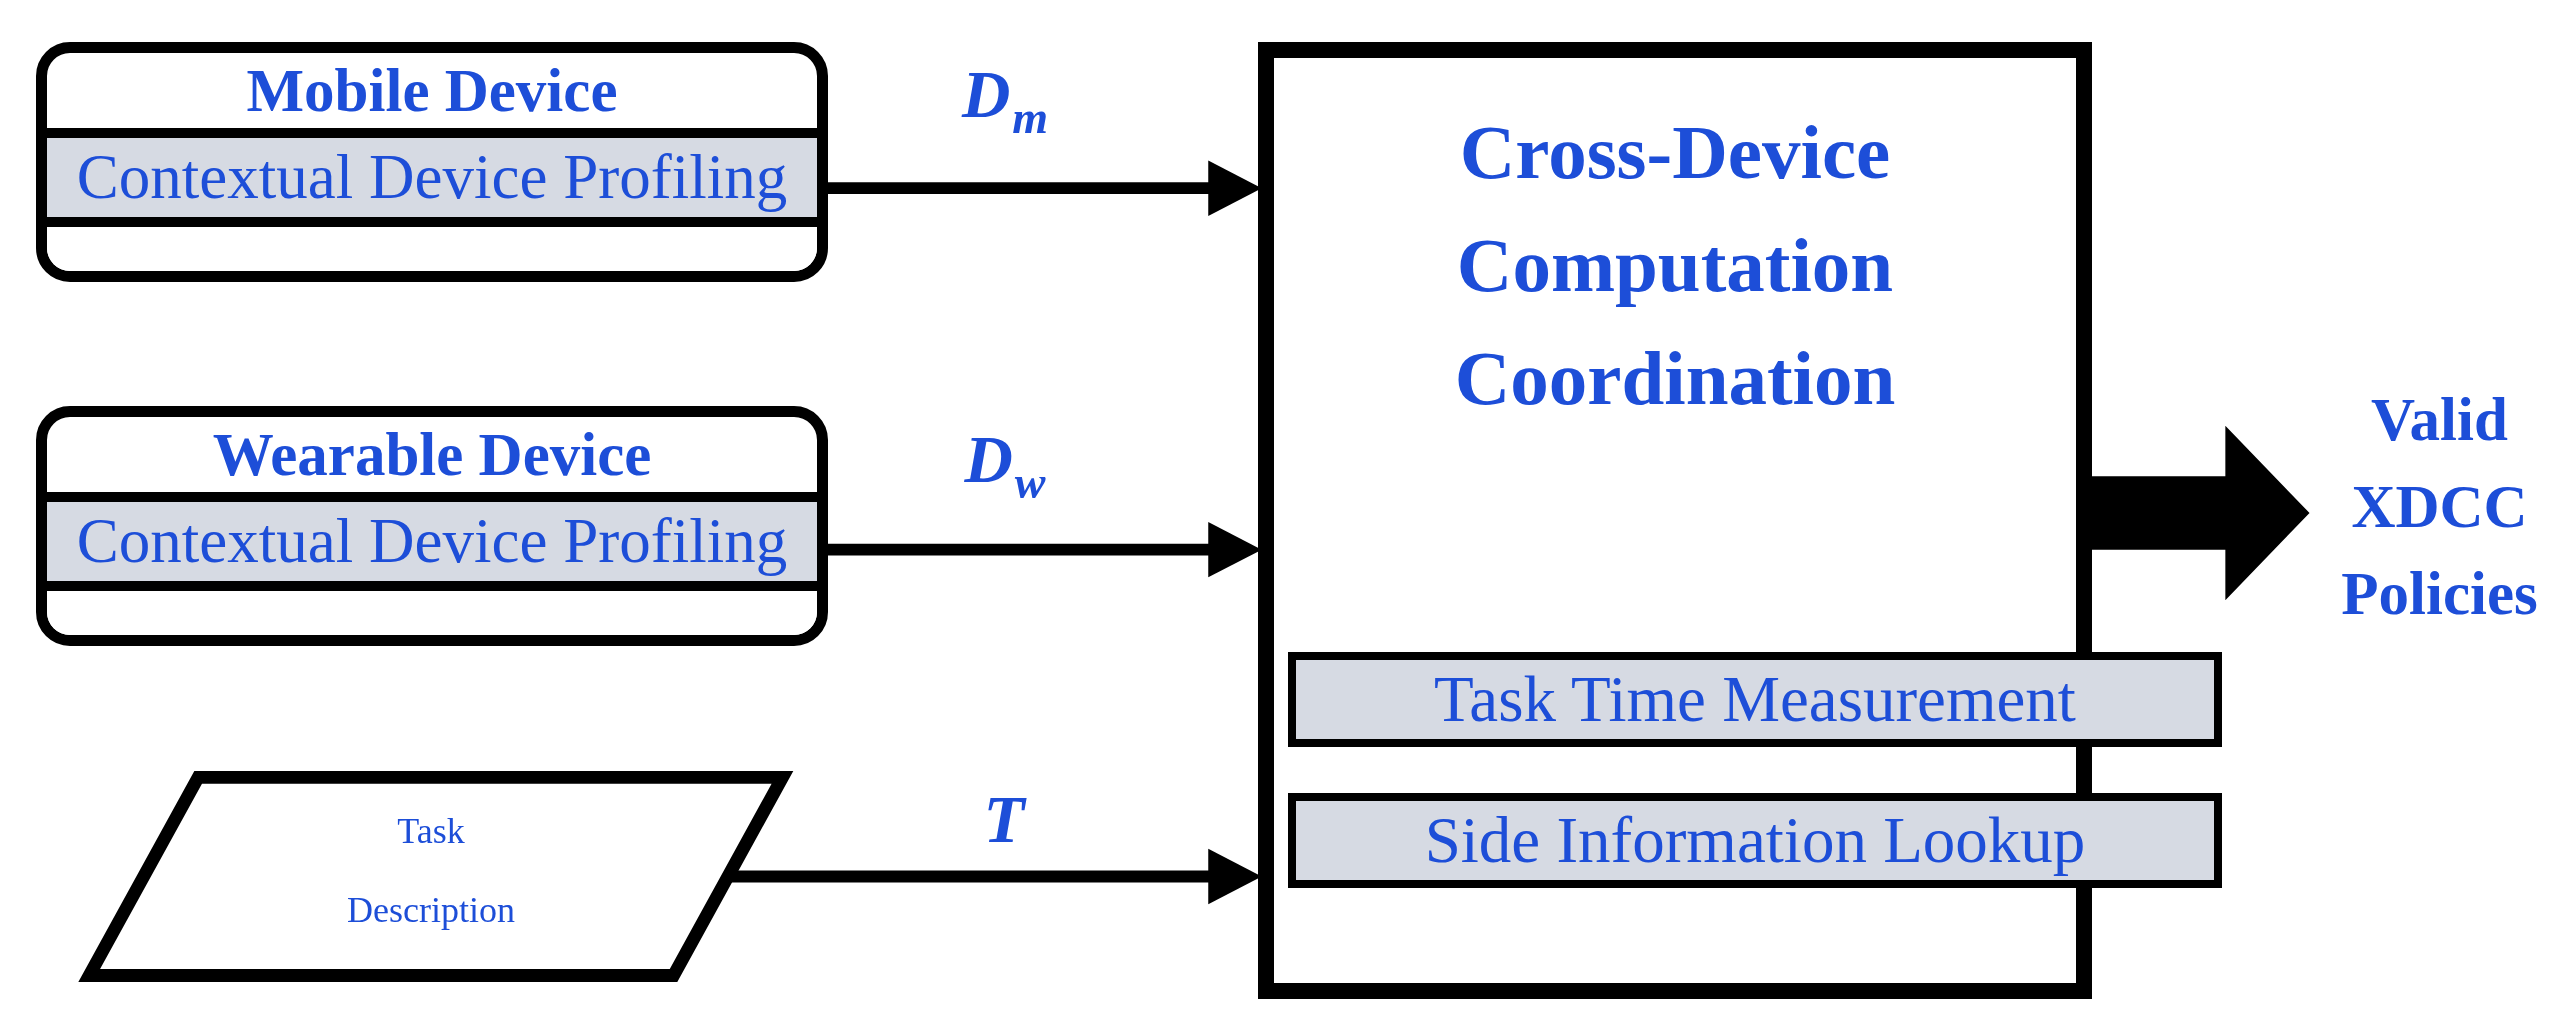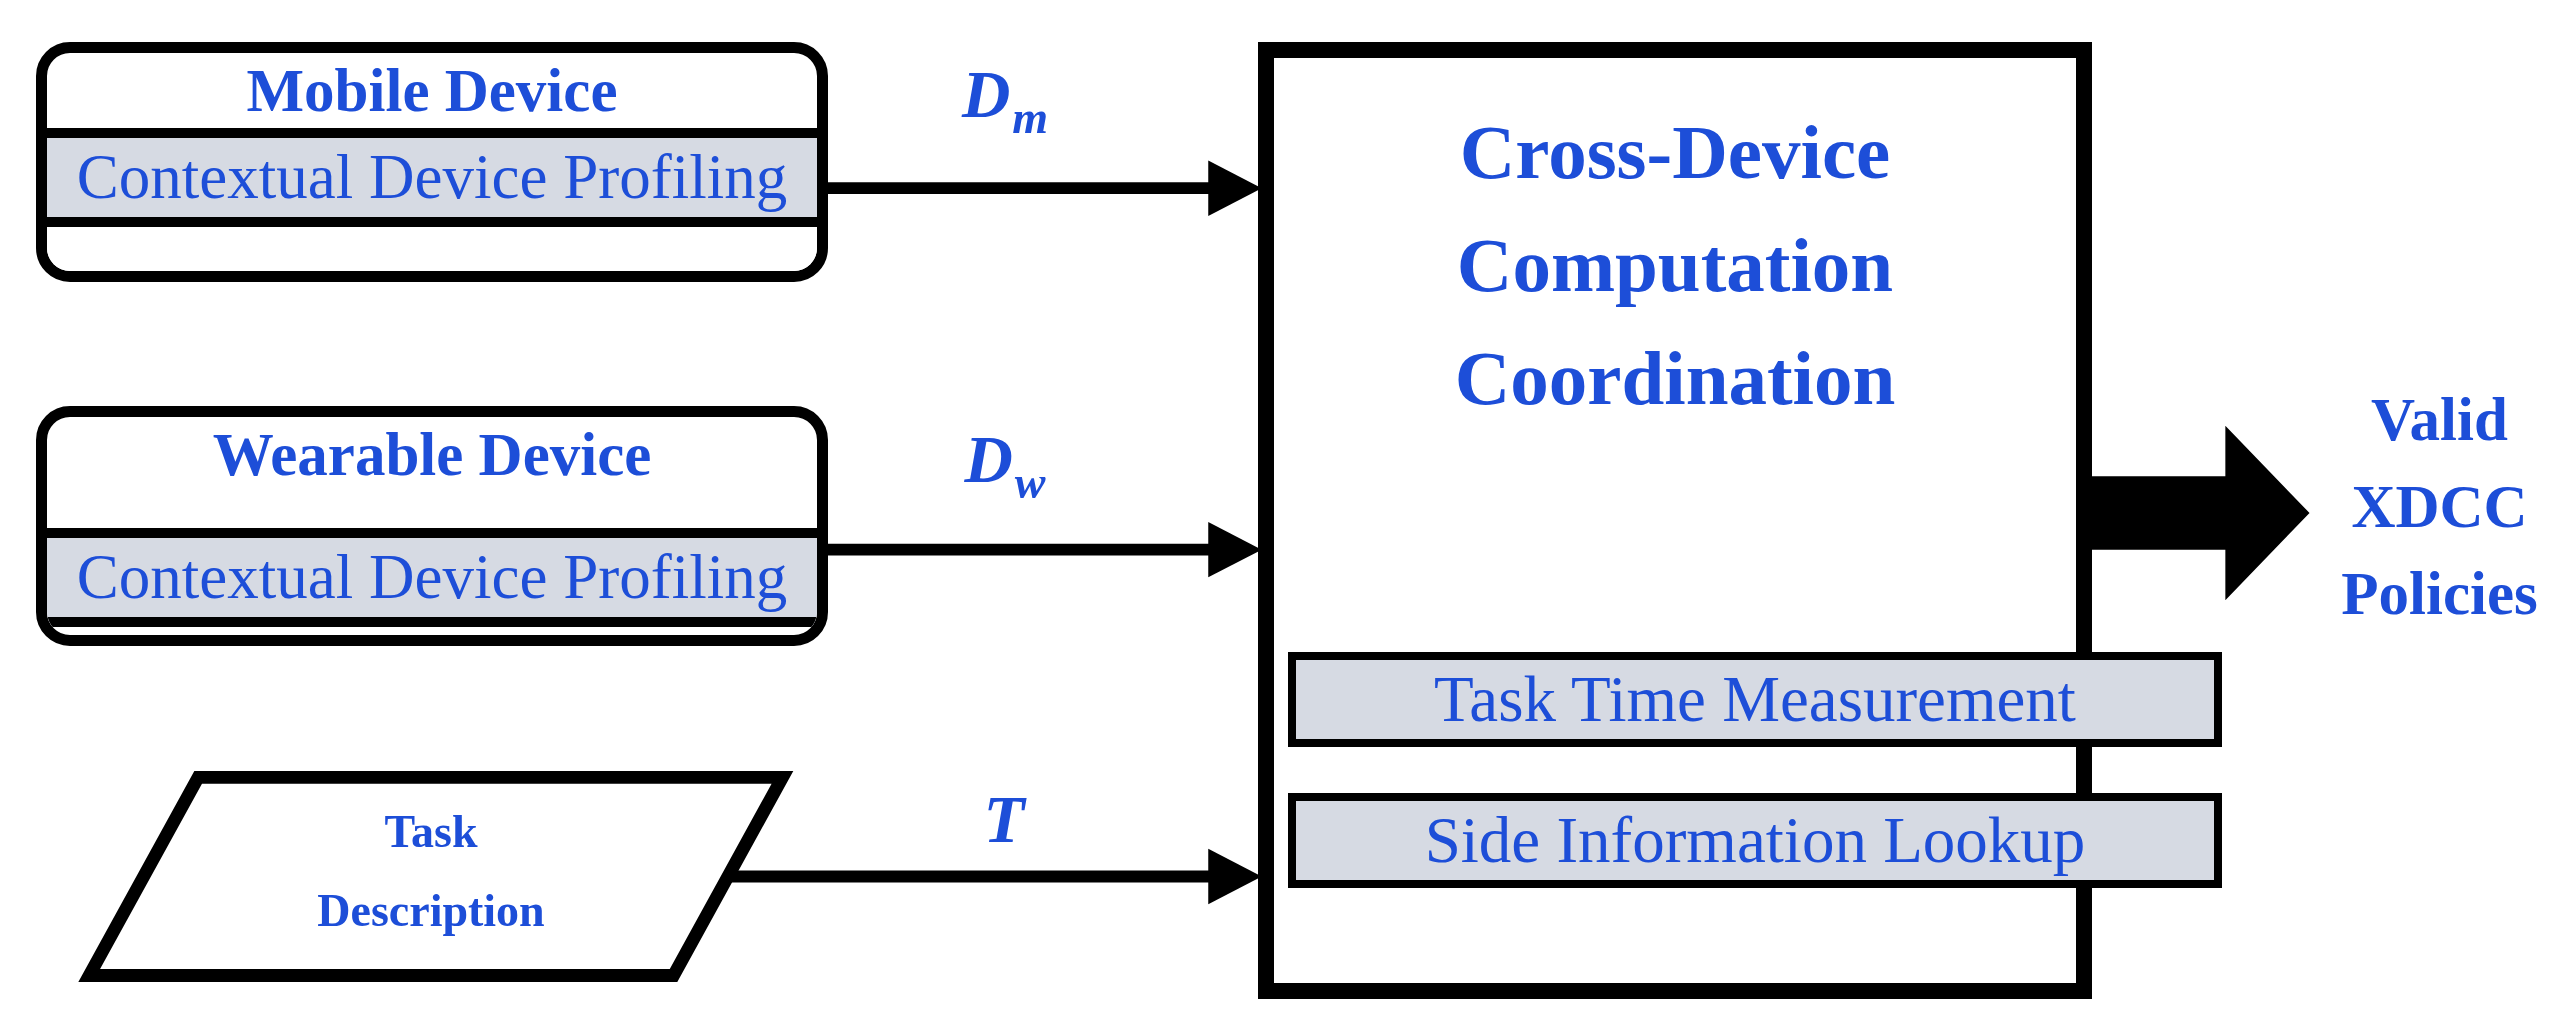--- a/index.html
+++ b/index.html
@@ -91,22 +91,22 @@
   .inner-module.first  { top: 594px; }
   .inner-module.second { top: 735px; }
 
   
   .task-text {
     position: absolute;
     left: 139px;
     top: 792px;
     width: 584px;
     text-align: center;
-    font-size: 46px;
-    font-weight: bold;
+    font-size: 36px;
+    font-weight: normal;
     line-height: 79px;
   }
 
   
   .edge-label {
     position: absolute;
     width: 198px;
     text-align: center;
     font-size: 67px;
     font-weight: bold;
@@ -155,21 +155,21 @@
 
     <polygon points="2100,481 2247,481 2247,430 2332,518 2247,606 2247,555 2100,555" fill="#000000"></polygon>
   </svg>
 
   <div class="device-box" style="left:36px; top:42px;">
     <div class="device-title">Mobile Device</div>
     <div class="device-module">Contextual Device Profiling</div>
     <div class="device-bottom"></div>
   </div>
 
-  <div class="device-box" style="left:36px; top:406px;gap:36px;">
+  <div class="device-box" style="left:36px; top:406px;">
     <div class="device-title">Wearable Device</div>
     <div class="device-module">Contextual Device Profiling</div>
     <div class="device-bottom"></div>
   </div>
 
   <div class="task-text">
     <div>Task</div>
     <div>Description</div>
   </div>
 

